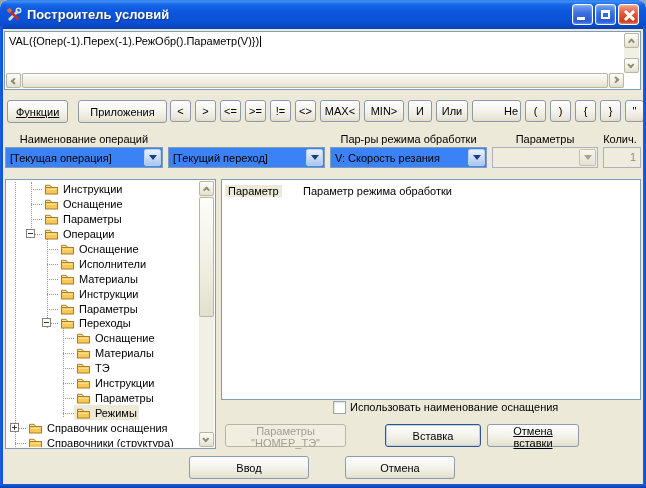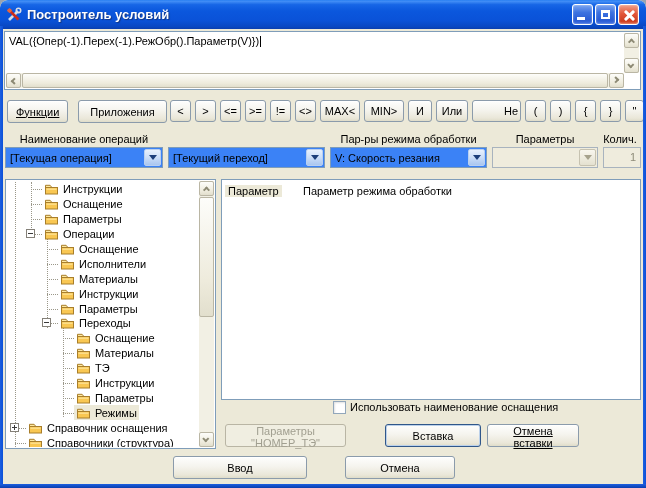--- a/index.html
+++ b/index.html
@@ -465,19 +465,19 @@
     </div>
   </div>
 
   <span class="cb"></span>
   <span class="cb-label">Использовать наименование оснащения</span>
 
   <button class="xpbtn disabled" style="left:225px;top:424px;width:121px;" disabled="">Параметры "НОМЕР_ТЭ"</button>
   <button class="xpbtn default" style="left:385px;top:424px;width:96px;">Вставка</button>
   <button class="xpbtn" style="left:487px;top:424px;width:92px;text-decoration:underline;">Отмена вставки</button>
 
-  <button class="xpbtn" style="left:173px;top:456px;width:134px;">Ввод</button>
+  <button class="xpbtn" style="left:189px;top:456px;width:120px;">Ввод</button>
   <button class="xpbtn" style="left:345px;top:456px;width:110px;">Отмена</button>
 
   <i class="edge edge-l"></i>
   <i class="edge edge-r"></i>
   <i class="edge edge-b"></i>
 </div>
 
 </body></html>

